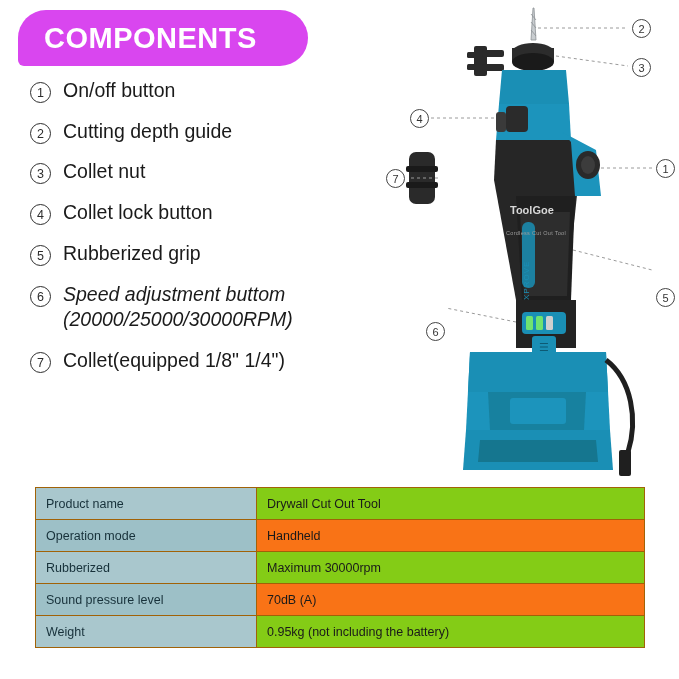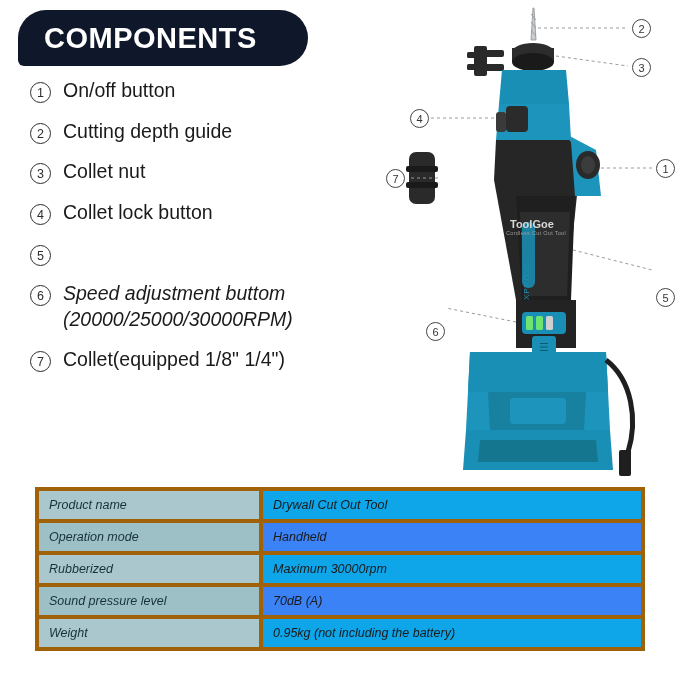--- a/index.html
+++ b/index.html
@@ -15,21 +15,21 @@
     position: relative;
   }
 
   
   #header-banner {
     position: absolute;
     left: 18px;
     top: 10px;
     width: 290px;
     height: 56px;
-    background: #0f172a;
+    background: #d946ef;
     border-radius: 28px 28px 28px 6px;
     display: flex;
     align-items: center;
     padding-left: 26px;
     box-sizing: border-box;
   }
   #header-banner .title {
     color: #ffffff;
     font-size: 29px;
     font-weight: bold;
@@ -99,33 +99,32 @@
     width: 610px;
     border-collapse: collapse;
     font-size: 12.5px;
   }
   #spec-table tr {
     height: 32px;
   }
   #spec-table td {
     padding: 0 10px;
     color: #1a1a1a;
-    border: 4px solid #a16207;
-    font-style: italic;
+    border: 1px solid #a16207;
   }
   #spec-table td.key {
     width: 200px;
     background: #a9c7cd;
     color: #17313a;
   }
   #spec-table td.val {
-    background: #0ea5e9;
+    background: #84cc16;
   }
   #spec-table tr.alt td.key { background: #9dc0c7; }
-  #spec-table tr.alt td.val { background: #3b82f6; }
+  #spec-table tr.alt td.val { background: #f97316; }
 </style>
 </head>
 <body>
 
 <div id="header-banner">
   <span class="title">COMPONENTS</span>
 </div>
 
 <div id="components-list">
 
@@ -144,20 +143,21 @@
     <div class="comp-label">Collet nut</div>
   </div>
 
   <div class="comp-item">
     <div class="comp-num">4</div>
     <div class="comp-label">Collet lock button</div>
   </div>
 
   <div class="comp-item">
     <div class="comp-num">5</div>
+    <div class="comp-label">Rubberized grip</div>
   </div>
 
   <div class="comp-item">
     <div class="comp-num">6</div>
     <div class="comp-label" style="max-width:310px;font-style:italic;">Speed adjustment buttom (20000/25000/30000RPM)</div>
   </div>
 
   <div class="comp-item">
     <div class="comp-num">7</div>
     <div class="comp-label">Collet(equipped 1/8" 1/4")</div>
@@ -241,21 +241,21 @@
   
   <div class="callout-num" style="left:262px; top:19px;">2</div>
   <div class="callout-num" style="left:262px; top:58px;">3</div>
   <div class="callout-num" style="left:40px;  top:109px;">4</div>
   <div class="callout-num" style="left:286px; top:159px;">1</div>
   <div class="callout-num" style="left:16px;  top:169px;">7</div>
   <div class="callout-num" style="left:286px; top:288px;">5</div>
   <div class="callout-num" style="left:56px;  top:322px;">6</div>
 
   
-  <div style="position:absolute; left:140px; top:218px; color:#d8d8d8; font-size:11px; font-weight:bold;">ToolGoe</div>
+  <div style="position:absolute; left:140px; top:204px; color:#d8d8d8; font-size:11px; font-weight:bold;">ToolGoe</div>
   <div style="position:absolute; left:136px; top:230px; color:#9c9c9c; font-size:5.5px; letter-spacing:0.3px;">Cordless Cut Out Tool</div>
   <div style="position:absolute; left:152px; top:300px; color:#1a8fb5; font-size:8px; letter-spacing:1px; transform:rotate(-90deg); transform-origin:left top;">XPROVE</div>
 
 </div>
 
 <table id="spec-table">
   <tbody>
     <tr>
       <td class="key">Product name</td>
       <td class="val">Drywall Cut Out Tool</td>

